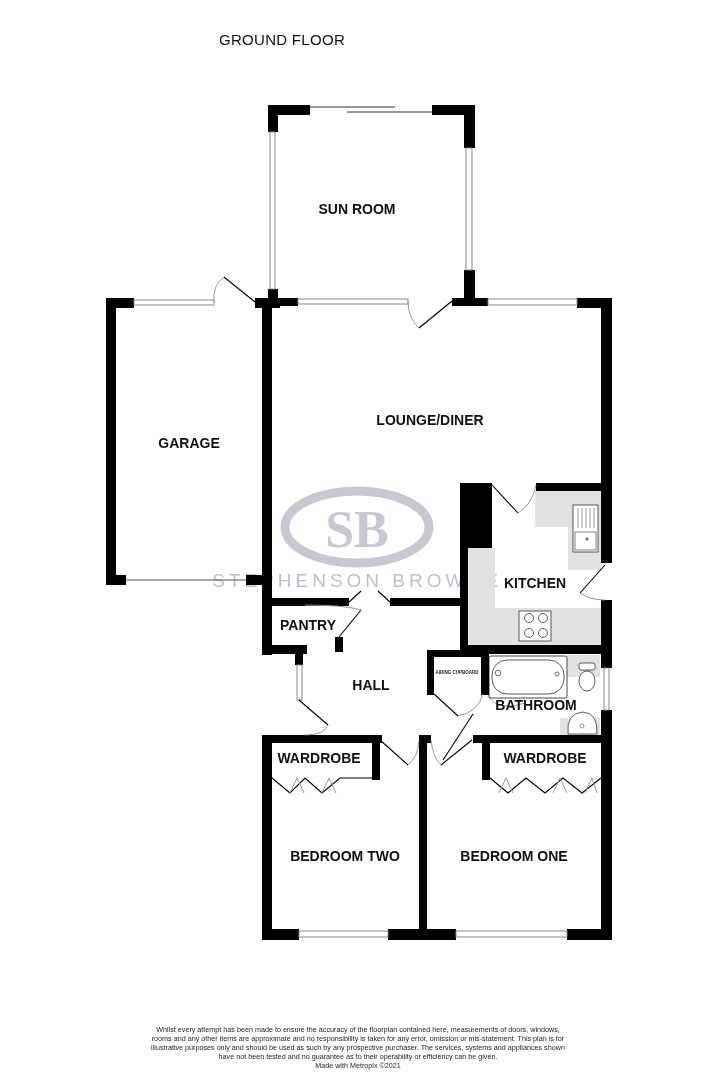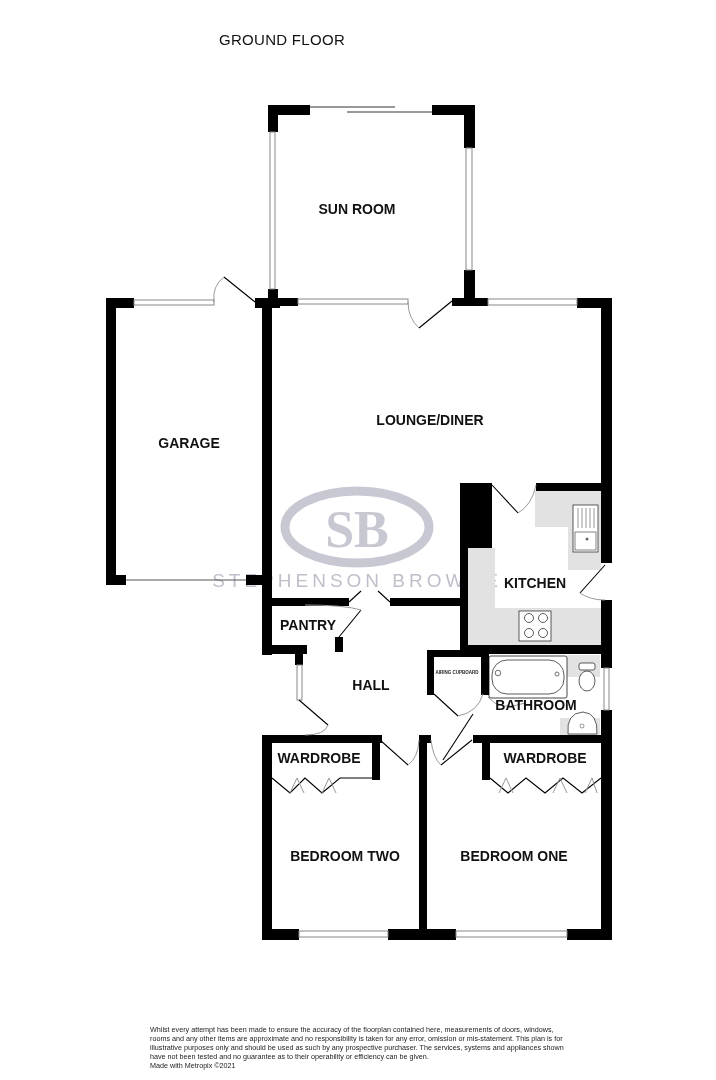--- a/index.html
+++ b/index.html
@@ -9,21 +9,21 @@
                 font-size: 15px; color: #111; letter-spacing: 0.3px; }
   #plan { position: absolute; left: 0; top: 0; }
   .wall { fill: #000; }
   .win { fill: #fff; stroke: #888; stroke-width: 1; }
   .door-leaf { stroke: #000; stroke-width: 1.1; fill: none; }
   .door-arc { stroke: #999; stroke-width: 1; fill: none; }
   .fixture { fill: #e2e2e2; }
   .room-label { font-family: "Liberation Sans", sans-serif; font-weight: bold; font-size: 14px; fill: #111; text-anchor: middle; }
   .small-label { font-family: "Liberation Sans", sans-serif; font-weight: bold; font-size: 4.5px; fill: #222; text-anchor: middle; }
   .logo-text { font-family: "Liberation Sans", sans-serif; font-size: 19px; fill: #b9b9c6; letter-spacing: 4px; text-anchor: middle; }
-  #disclaimer { position: absolute; top: 1025px; left: 150px; width: 416px; text-align: left;
+  #disclaimer { position: absolute; top: 1025px; left: 150px; width: 416px; text-align: center;
                 font-size: 7.2px; line-height: 9px; color: #222; }
   #made-with { display: block; }
 </style>
 </head>
 <body>
 
 <div id="plan-title">GROUND FLOOR</div>
 
 <svg id="plan" width="716" height="1080" viewBox="0 0 716 1080" xmlns="http://www.w3.org/2000/svg">
 

